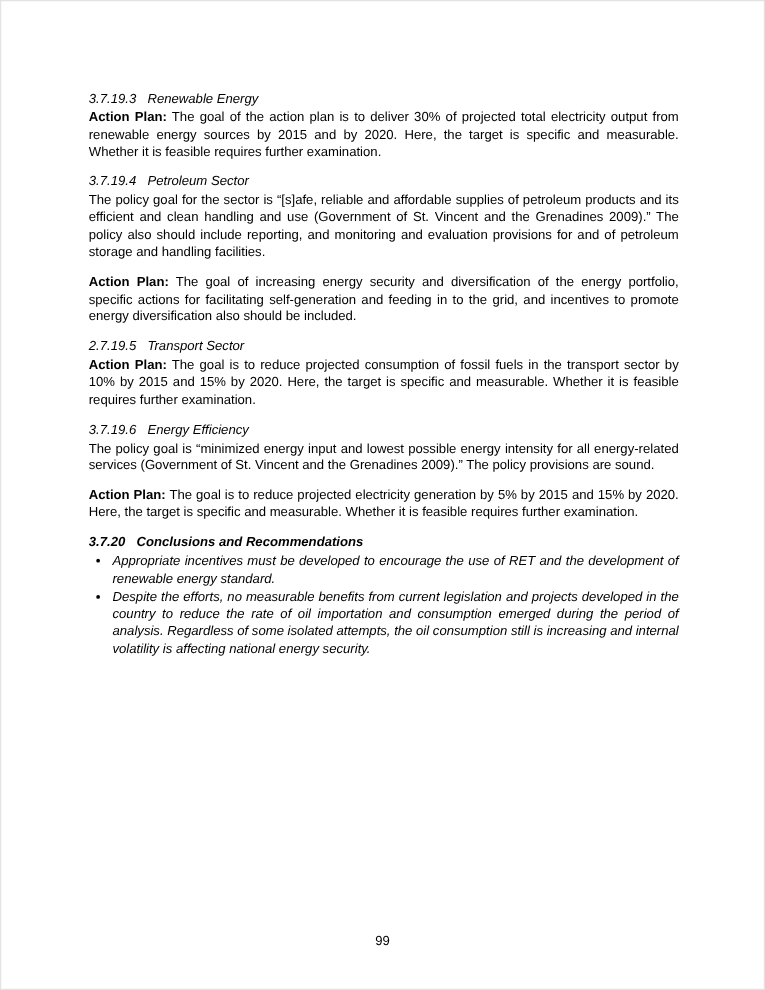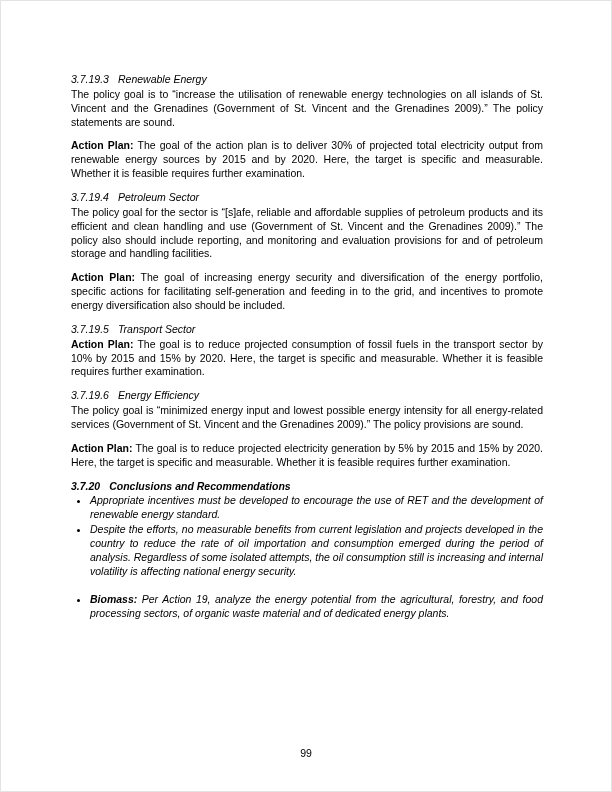--- a/index.html
+++ b/index.html
@@ -56,47 +56,43 @@
     margin-top: 17px;
   }
 </style>
 </head>
 <body>
 
 <div class="page">
 
   <section>
     <h3 class="sec-heading"><span class="sec-num">3.7.19.3</span><span class="sec-title">Renewable Energy</span></h3>
-    <p class="para">The policy goal is to “increase the utilisation of renewable energy technologies on all islands of St. Vincent and the Grenadines (Government of St. Vincent and the Grenadines 2009).” The policy statements are sound.</p>
     <p class="para"><b class="lead">Action Plan:</b> <span>The goal of the action plan is to deliver 30% of projected total electricity output from renewable energy sources by 2015 and by 2020. Here, the target is specific and measurable. Whether it is feasible requires further examination.</span></p>
   </section>
 
   <section>
     <h3 class="sec-heading"><span class="sec-num">3.7.19.4</span><span class="sec-title">Petroleum Sector</span></h3>
     <p class="para">The policy goal for the sector is “[s]afe, reliable and affordable supplies of petroleum products and its efficient and clean handling and use (Government of St. Vincent and the Grenadines 2009).” The policy also should include reporting, and monitoring and evaluation provisions for and of petroleum storage and handling facilities.</p>
     <p class="para"><b class="lead">Action Plan:</b> <span>The goal of increasing energy security and diversification of the energy portfolio, specific actions for facilitating self-generation and feeding in to the grid, and incentives to promote energy diversification also should be included.</span></p>
   </section>
 
   <section>
-    <h3 class="sec-heading"><span class="sec-num">3.7.19.5</span><span class="sec-title">Transport Sector</span></h3>
+    <h3 class="sec-heading"><span class="sec-num">2.7.19.5</span><span class="sec-title">Transport Sector</span></h3>
     <p class="para"><b class="lead">Action Plan:</b> <span>The goal is to reduce projected consumption of fossil fuels in the transport sector by 10% by 2015 and 15% by 2020. Here, the target is specific and measurable. Whether it is feasible requires further examination.</span></p>
   </section>
 
   <section>
     <h3 class="sec-heading"><span class="sec-num">3.7.19.6</span><span class="sec-title">Energy Efficiency</span></h3>
     <p class="para">The policy goal is “minimized energy input and lowest possible energy intensity for all energy-related services (Government of St. Vincent and the Grenadines 2009).” The policy provisions are sound.</p>
     <p class="para"><b class="lead">Action Plan:</b> <span>The goal is to reduce projected electricity generation by 5% by 2015 and 15% by 2020. Here, the target is specific and measurable. Whether it is feasible requires further examination.</span></p>
   </section>
 
   <section>
     <h3 class="sec-heading conclusions-heading"><span class="sec-num">3.7.20</span><span class="sec-title">Conclusions and Recommendations</span></h3>
     <ul class="bullet-list">
       <li class="bullet-item">Appropriate incentives must be developed to encourage the use of RET and the development of renewable energy standard.</li>
       <li class="bullet-item">Despite the efforts, no measurable benefits from current legislation and projects developed in the country to reduce the rate of oil importation and consumption emerged during the period of analysis. Regardless of some isolated attempts, the oil consumption still is increasing and internal volatility is affecting national energy security.</li>
     </ul>
-    <ul class="bullet-list final-list">
-      <li class="bullet-item"><b class="lead">Biomass:</b> <span>Per Action 19, analyze the energy potential from the agricultural, forestry, and food processing sectors, of organic waste material and of dedicated energy plants.</span></li>
-    </ul>
   </section>
 
   <div class="page-number">99</div>
 
 </div>
 
 </body></html>

